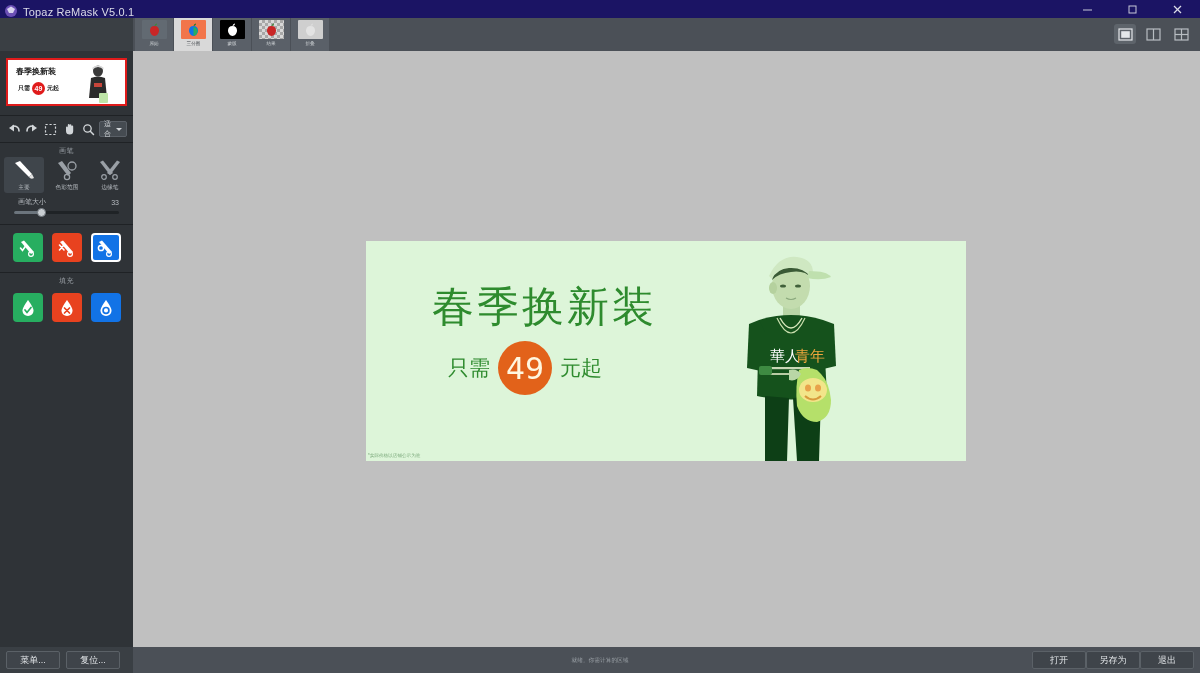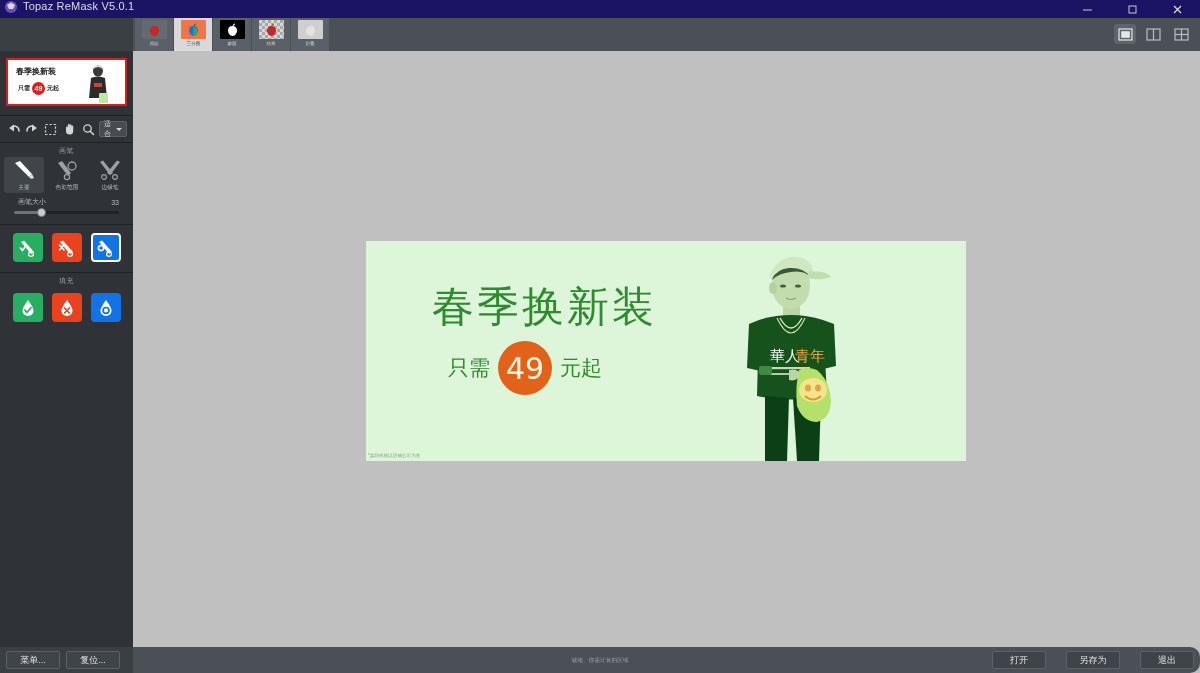--- a/index.html
+++ b/index.html
@@ -7,21 +7,21 @@
     width: 1200px; height: 673px;
     overflow: hidden;
     font-family: "Liberation Sans", "DejaVu Sans", sans-serif;
     background: #c0c0c0;
   }
   #app { position: relative; width: 1200px; height: 673px; }
 
   
   .titlebar {
     position: absolute; top: 0; left: 0; width: 1200px; height: 18px;
-    background: #1b1464; display: flex; align-items: flex-start;
+    background: #1b1464; display: flex; align-items: flex-end;
   }
   .tb-appicon {
     width: 14px; height: 14px; margin-left: 4px; margin-right: 5px;
     position: relative;
   }
   .tb-appicon svg { display: block; }
   .tb-title {
     color: #dcdce8; font-size: 11px; letter-spacing: .2px; white-space: nowrap;
   }
   .tb-spacer { flex: 1; }
@@ -240,35 +240,35 @@
     font-size: 5px; color: #7aa87a; transform: scale(.92);
     transform-origin: left bottom; white-space: nowrap;
   }
   .model {
     position: absolute; right: 122px; bottom: 0; width: 105px; height: 215px;
   }
 
   
   .bottombar {
     position: absolute; left: 0; bottom: 0; width: 1200px; height: 26px;
-    background: #4b5057; display: flex; align-items: center; border-radius: 10px;
+    background: #4b5057; display: flex; align-items: center;
   }
   .bottombar .leftzone {
     position: absolute; left: 0; top: 0; width: 133px; height: 26px;
     background: #3a3f44;
   }
   .bbtn {
     height: 18px; min-width: 54px; padding: 0 8px;
     background: #3f444a; border: 1px solid #5b6167; border-radius: 2px;
     color: #e2e5e8; font-size: 9px;
     display: flex; align-items: center; justify-content: center;
     cursor: pointer;
   }
   .bleft { position: absolute; left: 6px; top: 4px; display: flex; gap: 6px; }
-  .bright { position: absolute; right: 6px; top: 4px; display: flex; gap: 20px; }
+  .bright { position: absolute; right: 6px; top: 4px; display: flex; gap: 0; }
   .statustext {
     position: absolute; left: 0; right: 0; top: 0; height: 26px;
     display: flex; align-items: center; justify-content: center;
     font-size: 6px; color: #9ba1a7; transform: scale(.95);
   }
 </style>
 </head>
 <body>
 
 <div id="app">

